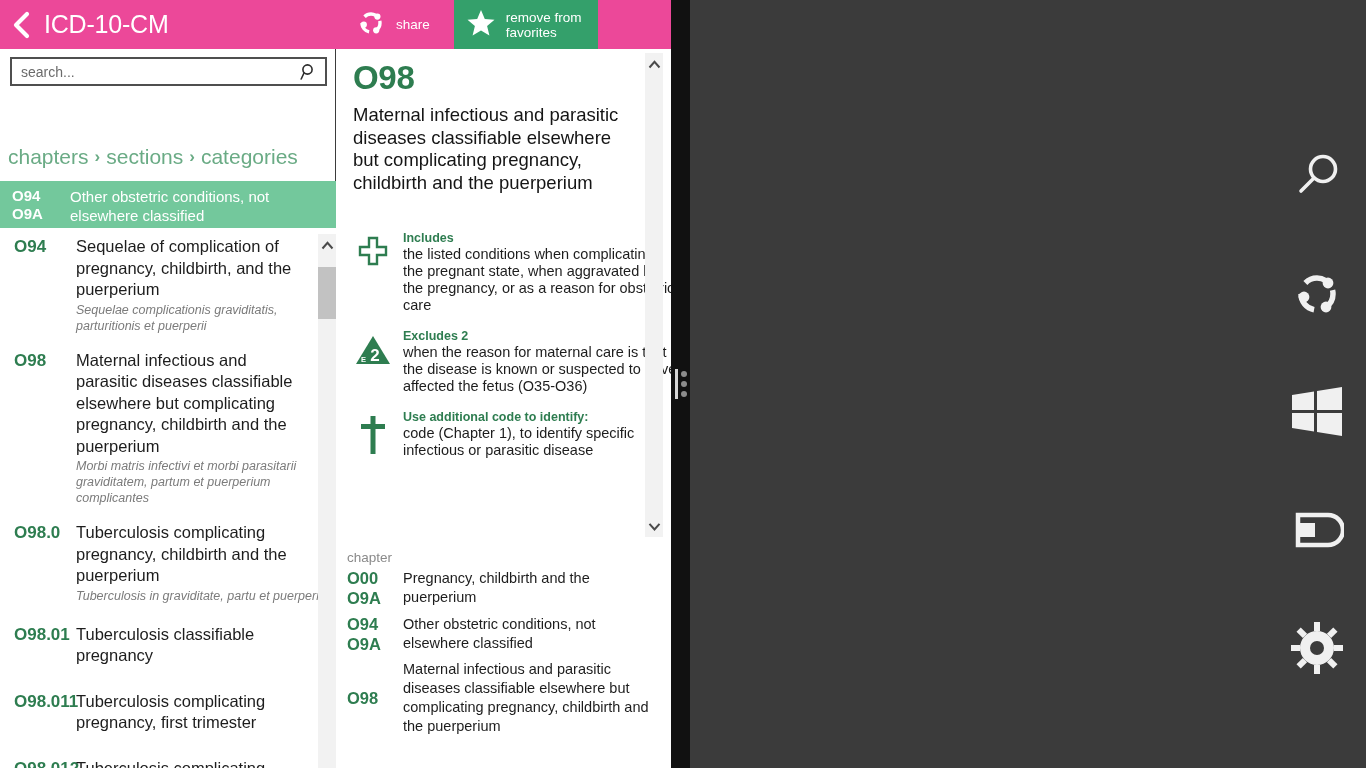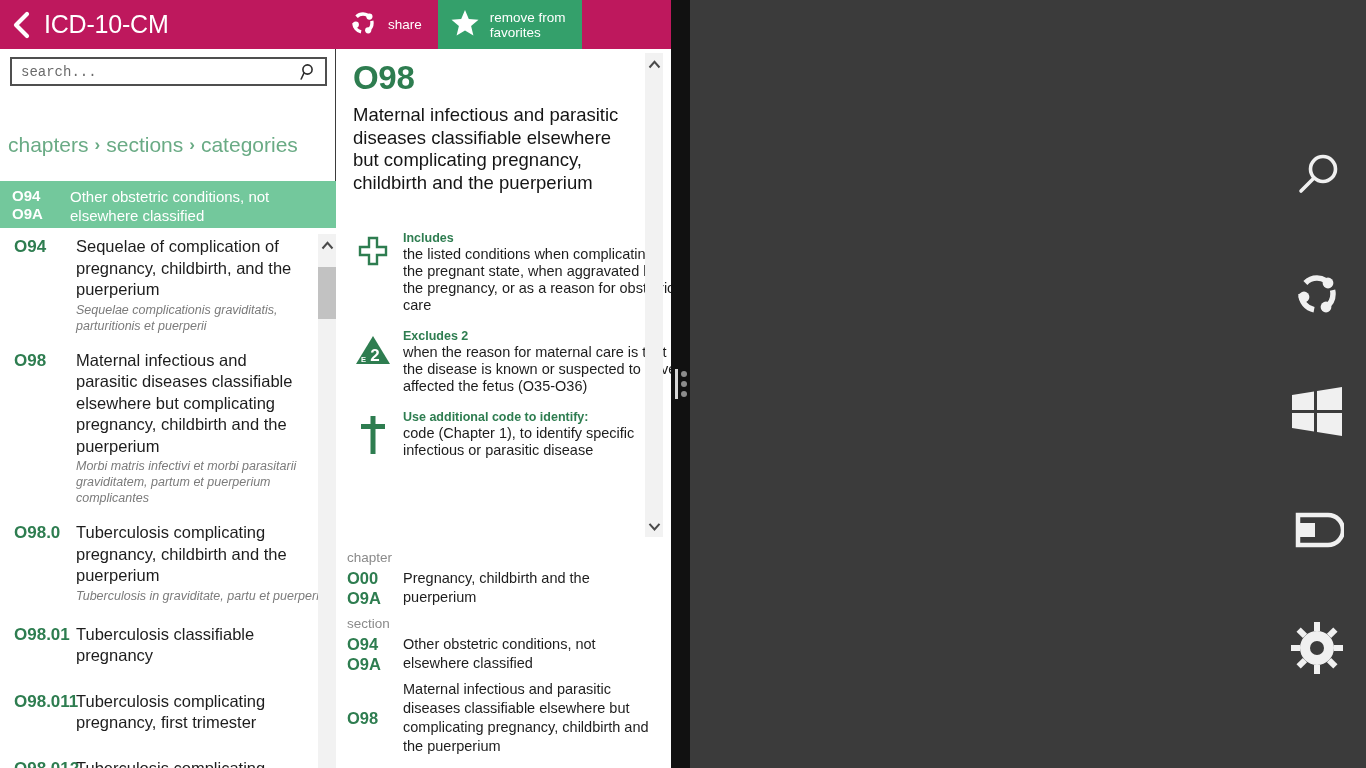--- a/index.html
+++ b/index.html
@@ -22,38 +22,38 @@
   
   .splitter { position:absolute; left:675px; top:368px; width:12px; height:32px; display:flex; align-items:center; gap:3px; }
   .splitter .bar { width:3px; height:30px; background:#d6d6d6; }
   .splitter .dots { display:flex; flex-direction:column; gap:4px; }
   .splitter .dots i { display:block; width:6px; height:6px; border-radius:50%; background:#8c8c8c; }
 
   
   .app { position:absolute; left:0; top:0; width:671px; height:768px; background:#ffffff; overflow:hidden; }
 
   
-  .appbar { position:absolute; left:0; top:0; width:671px; height:49px; background:#be185d; display:flex; align-items:stretch; }
+  .appbar { position:absolute; left:0; top:0; width:671px; height:49px; background:#ec4899; display:flex; align-items:stretch;gap:8px; }
   .back-zone { width:336px; display:flex; align-items:center; padding-left:8px; gap:10px; cursor:pointer; }
   .back-chev { width:26px; height:30px; display:flex; align-items:center; justify-content:center; }
   .app-title { color:#ffffff; font-size:25px; letter-spacing:-0.2px; line-height:1; }
   .bar-btn { display:flex; align-items:center; gap:10px; padding:0 16px 0 12px; cursor:pointer; }
   .bar-btn.active { background:#34a06b; }
   .bar-btn .lbl { color:#ffffff; font-size:13.5px; line-height:15px; text-align:left; }
   .bar-btn .lbl span { display:block; }
   .bar-rest { flex:1; }
 
   
   .left { position:absolute; left:0; top:49px; width:336px; height:719px; background:#ffffff; border-right:1px solid #3b3b3b; }
   .search-wrap { position:absolute; left:10px; top:8px; width:317px; height:29px; border:2px solid #4f4f4f; background:#fff; display:flex; align-items:center; padding:0 6px 0 9px; }
-  .search-input { flex:1; border:0; outline:0; font-family:Liberation Mono, monospace; font-size:14px; color:#555; background:transparent; }
+  .search-input { flex:1; border:0; outline:0; font-family:Liberation Sans, sans-serif; font-size:14px; color:#555; background:transparent; }
   .search-input::placeholder { color:#6b6b6b; }
   .search-ico { width:20px; height:20px; display:flex; align-items:center; justify-content:center; cursor:pointer; }
 
-  .breadcrumb { position:absolute; left:8px; top:84px; display:flex; align-items:center; gap:6px; color:#6aab85; font-size:21px; }
+  .breadcrumb { position:absolute; left:8px; top:96px; display:flex; align-items:center; gap:6px; color:#6aab85; font-size:21px; }
   .breadcrumb .crumb { cursor:pointer; }
   .breadcrumb .sep { color:#6aab85; font-weight:bold; font-size:17px; }
 
   .sel-row { position:absolute; left:0; top:132px; width:336px; min-height:46px; background:#73c89c; display:flex; padding:6px 10px 7px 12px; cursor:pointer; }
   .sel-row .code { width:58px; color:#ffffff; font-size:15px; font-weight:bold; line-height:18px; flex-shrink:0; }
   .sel-row .title { color:#ffffff; font-size:15px; line-height:19px; }
 
   .list { position:absolute; left:0; top:179px; width:336px; height:589px; overflow:hidden; background:#fff; }
   .list-inner { position:absolute; left:0; top:0; width:318px; }
   .item { display:flex; padding:8px 10px 8px 14px; cursor:pointer; }
@@ -376,21 +376,20 @@
           <div class="frow">
             <span class="code">
               <span style="display:block">O00</span>
               <span style="display:block">O9A</span>
             </span>
             <span class="txt">Pregnancy, childbirth and the puerperium</span>
           </div>
         </div>
 
         <div class="fsec">
-          <div class="fsec-label">section</div>
           <div class="frow">
             <span class="code">
               <span style="display:block">O94</span>
               <span style="display:block">O9A</span>
             </span>
             <span class="txt">Other obstetric conditions, not elsewhere classified</span>
           </div>
         </div>
 
         <div class="fsec">

